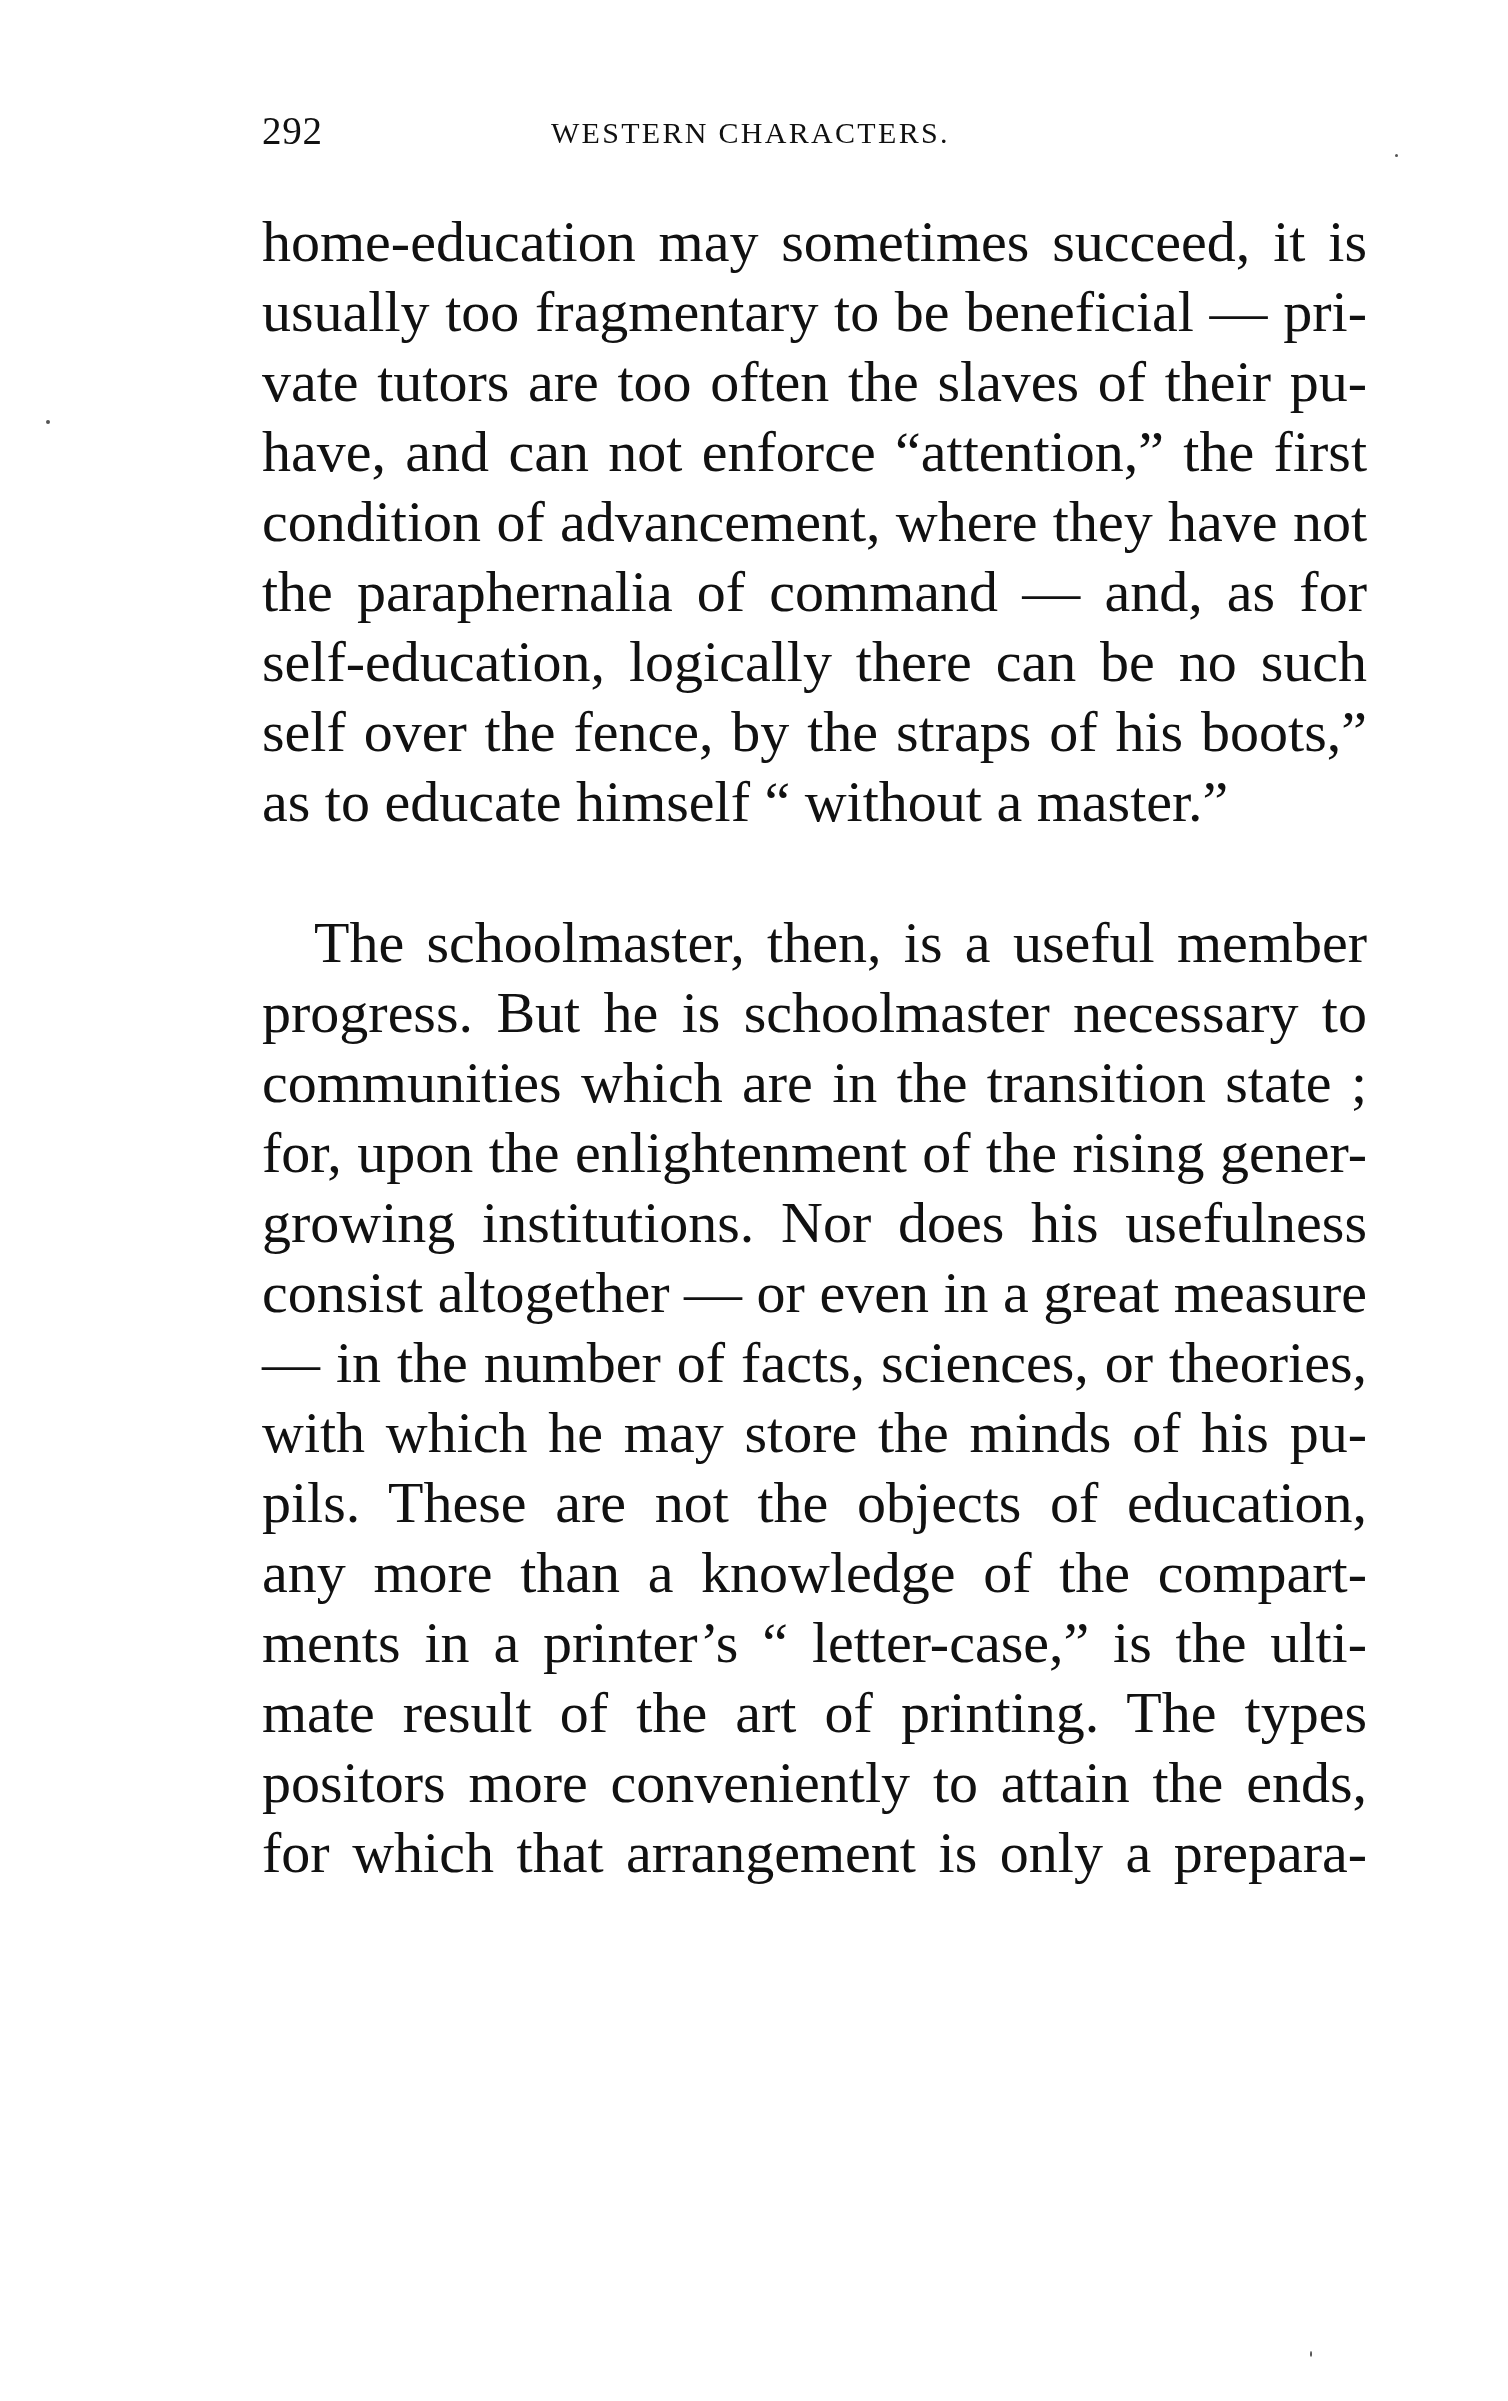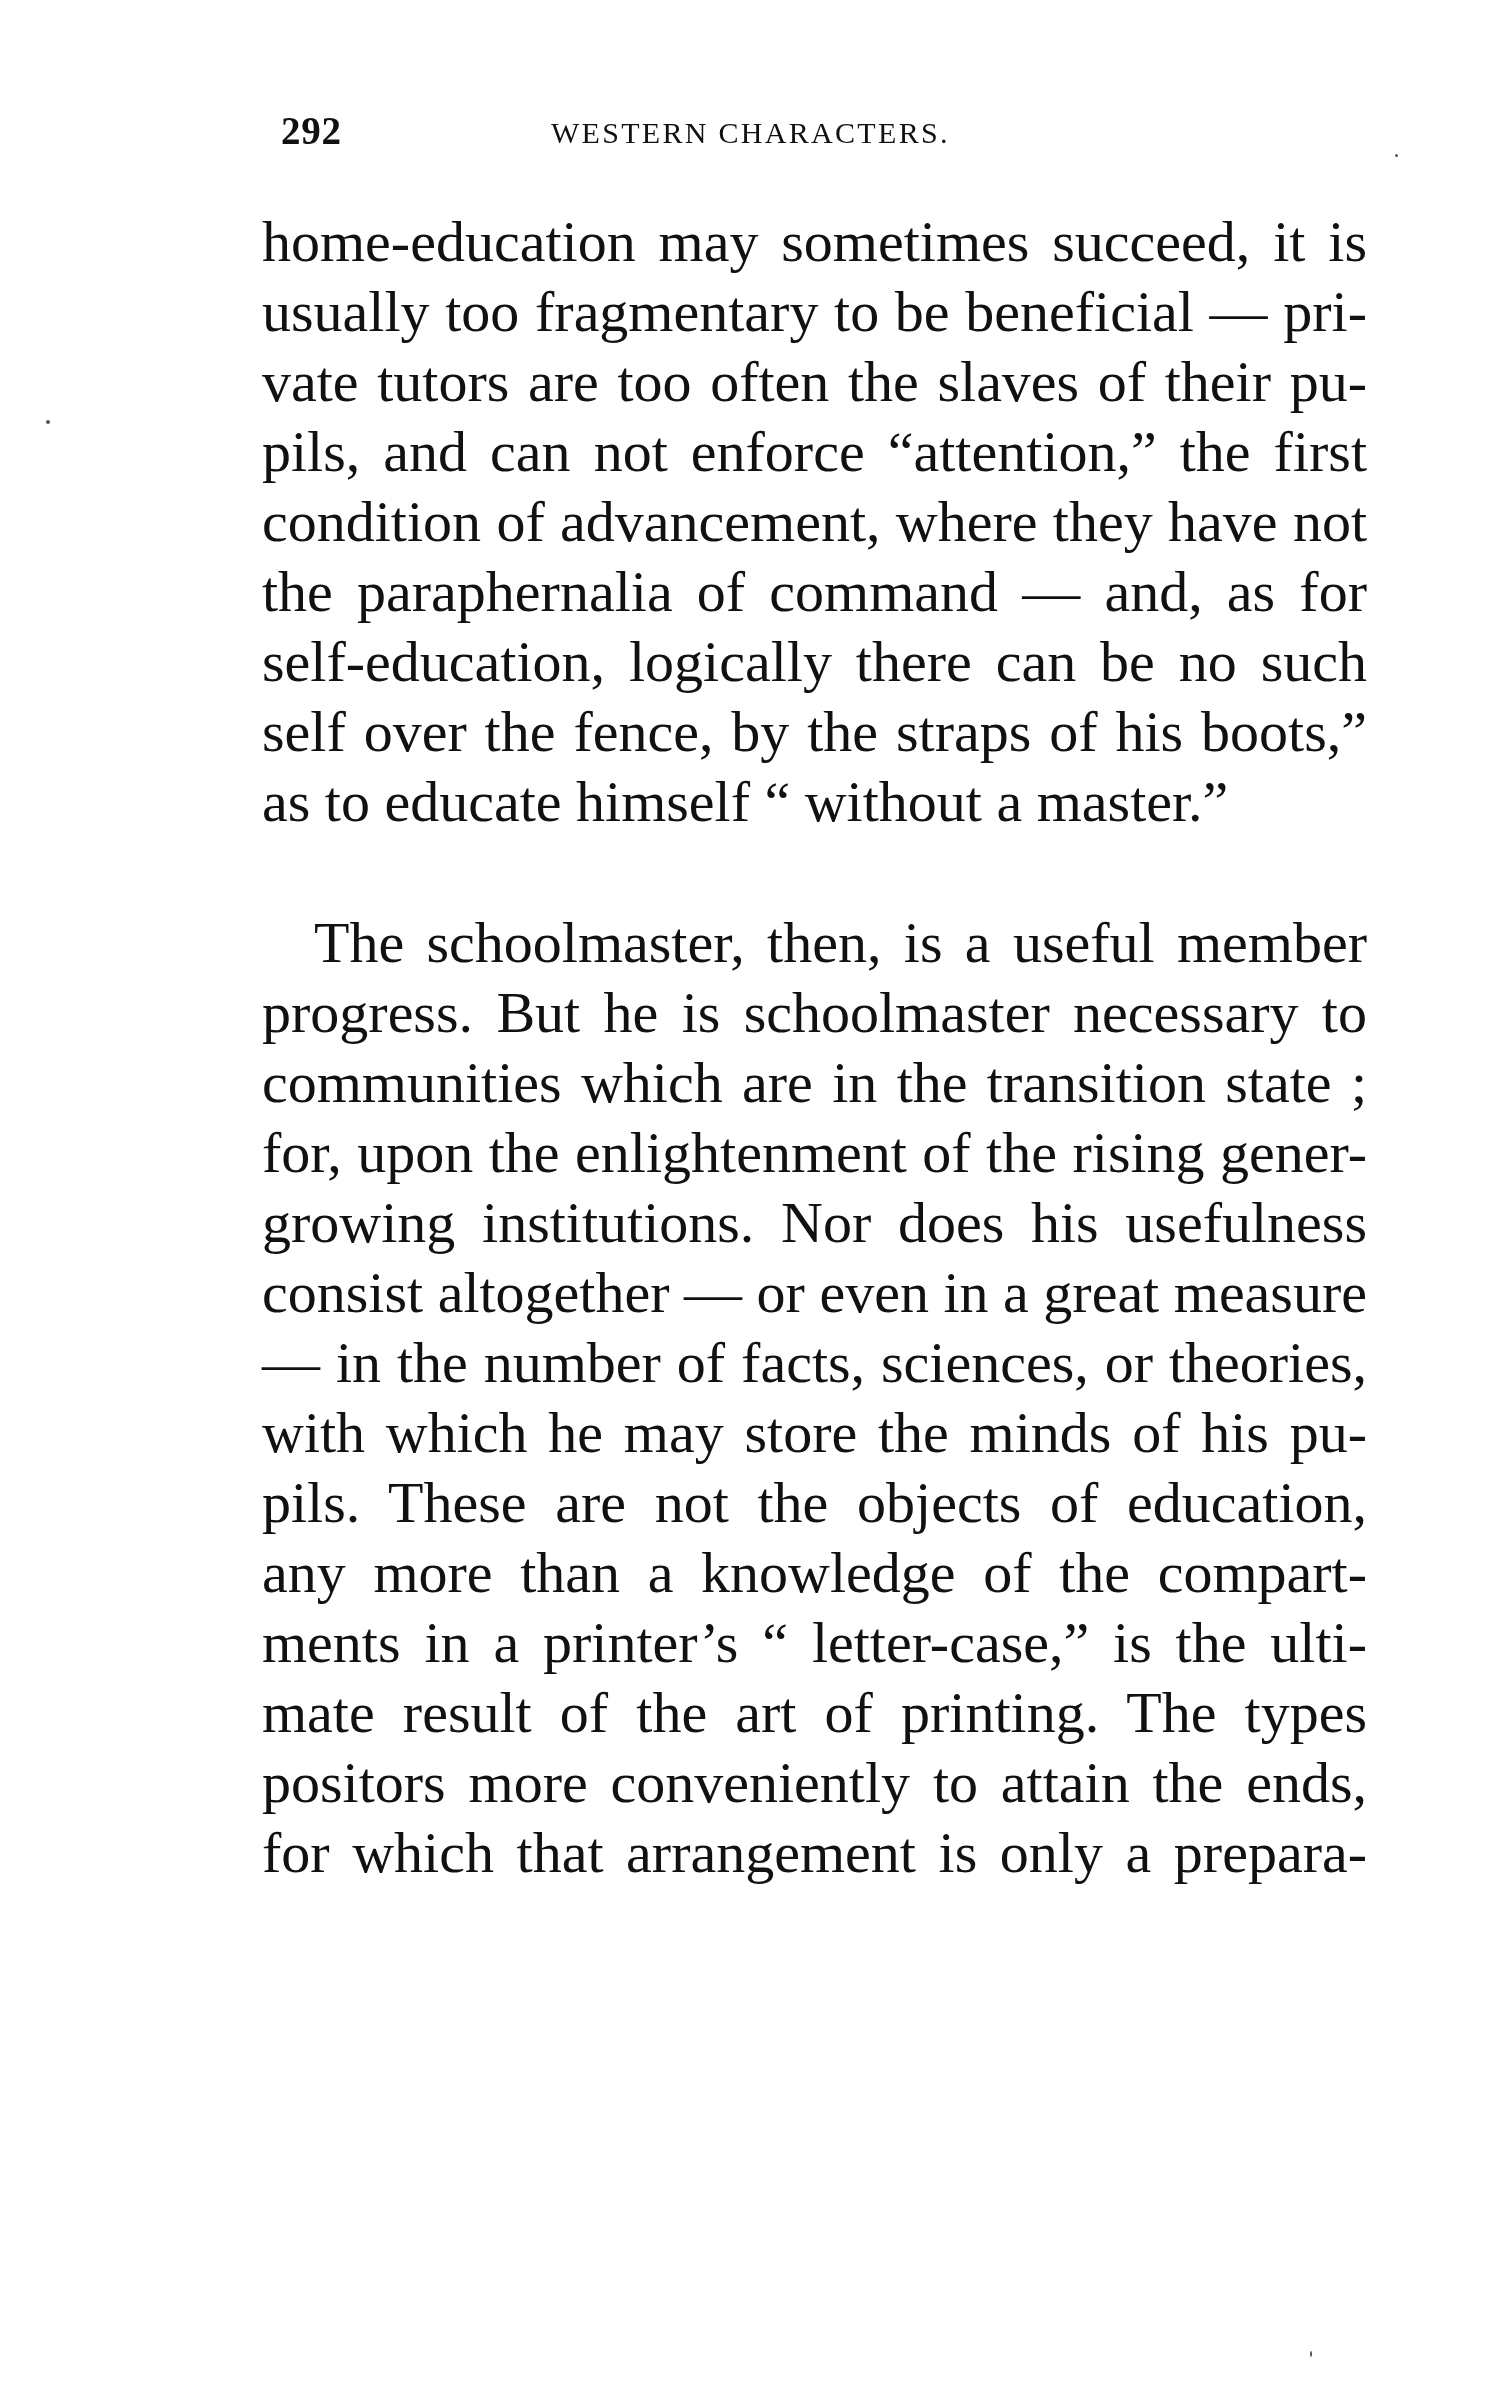--- a/index.html
+++ b/index.html
@@ -1,19 +1,19 @@
 <!DOCTYPE html>
 <html style="font-size:12.3px"><head>
 <meta charset="utf-8">
 <style>
   html, body { margin: 0; padding: 0; background: #ffffff; }
   body { width: 1509px; height: 2401px; position: relative; overflow: hidden;
          font-family: "Liberation Serif", "DejaVu Serif", serif; color: #111; }
   .header { position: absolute; top: 108px; left: 262px; width: 1102px; height: 54px; }
-  .page-number { position: absolute; left: 0; top: 0; font-size: 39px; font-weight: bold; letter-spacing: 0.8px; margin-left: 19px; }
+  .page-number { position: absolute; left: 0; top: 0; font-size: 39px; font-weight: normal; letter-spacing: 0.8px; }
   .running-head { position: absolute; left: 289px; top: 7.7px; font-size: 30px; letter-spacing: 2.3px; text-transform: uppercase; }
   .body-text { position: absolute; top: 207px; left: 262px; width: 1105px; }
   .line { display: block; height: 70px; line-height: 70px; font-size: 58px; white-space: nowrap;
           text-align: justify; text-align-last: justify; }
   .line.last { text-align-last: left; }
   .line.indent { padding-left: 52px; }
   .para-gap { height: 71px; }
   .speck { position: absolute; background: #555; border-radius: 50%; }
 </style>
 </head>
@@ -22,21 +22,21 @@
 <div class="header">
   <span class="page-number">292</span>
   <span class="running-head">WESTERN CHARACTERS.</span>
 </div>
 
 <div class="body-text">
   <div>
     <span class="line">home-education may sometimes succeed, it is</span>
     <span class="line">usually too fragmentary to be beneficial — pri-</span>
     <span class="line">vate tutors are too often the slaves of their pu-</span>
-    <span class="line">pils, and can not enforce “attention,” the first</span>
+    <span class="line">have, and can not enforce “attention,” the first</span>
     <span class="line">condition of advancement, where they have not</span>
     <span class="line">the paraphernalia of command — and, as for</span>
     <span class="line">self-education, logically there can be no such</span>
     <span class="line">self over the fence, by the straps of his boots,”</span>
     <span class="line last">as to educate himself “ without a master.”</span>
   </div>
   <div class="para-gap"></div>
   <div>
     <span class="line indent">The schoolmaster, then, is a useful member</span>
     <span class="line">progress.  But he is schoolmaster necessary to</span>

